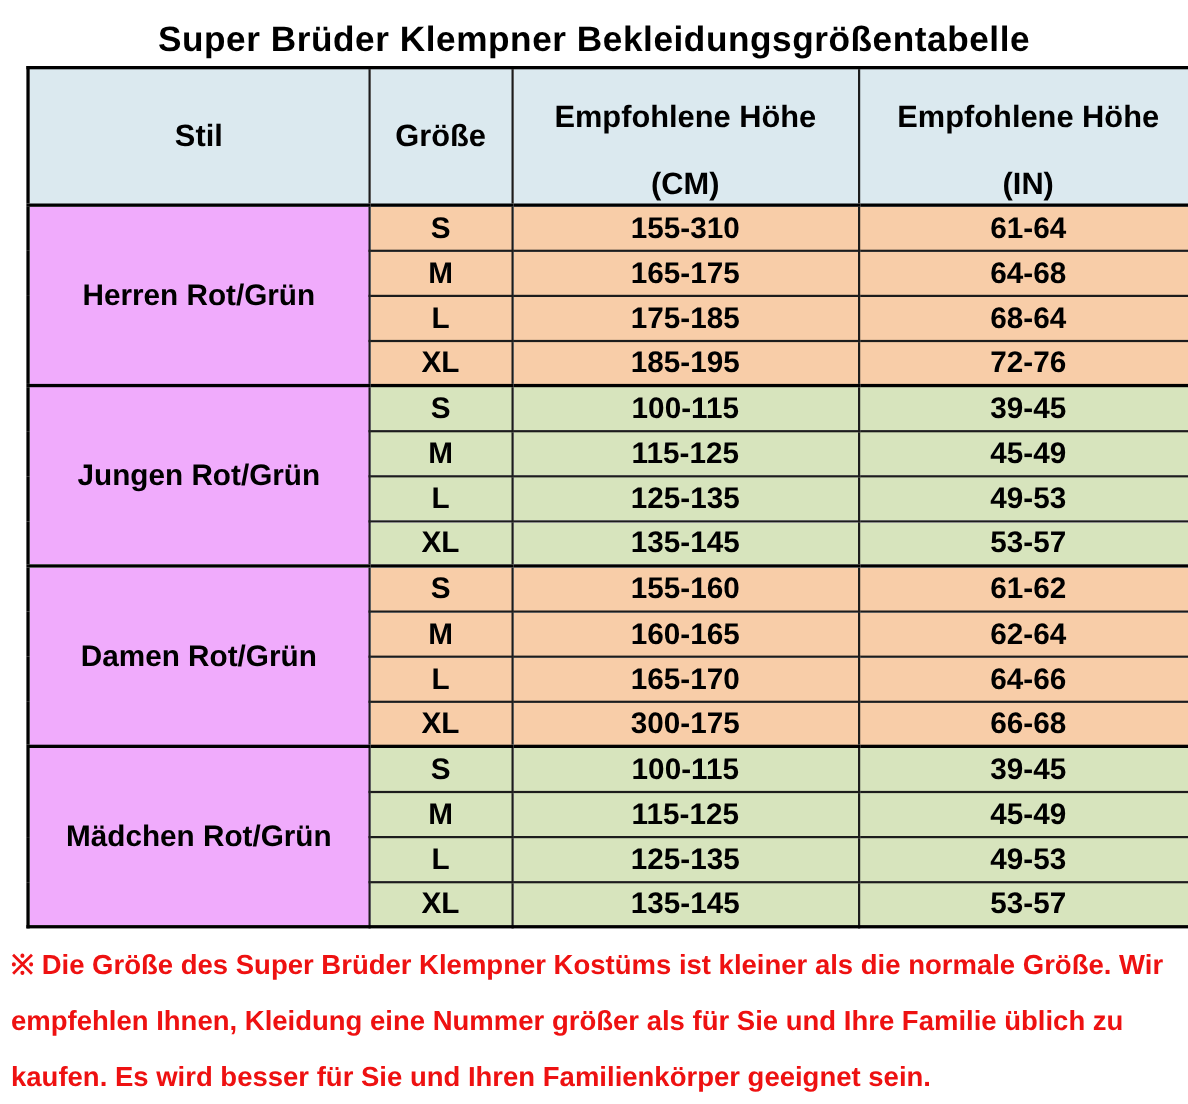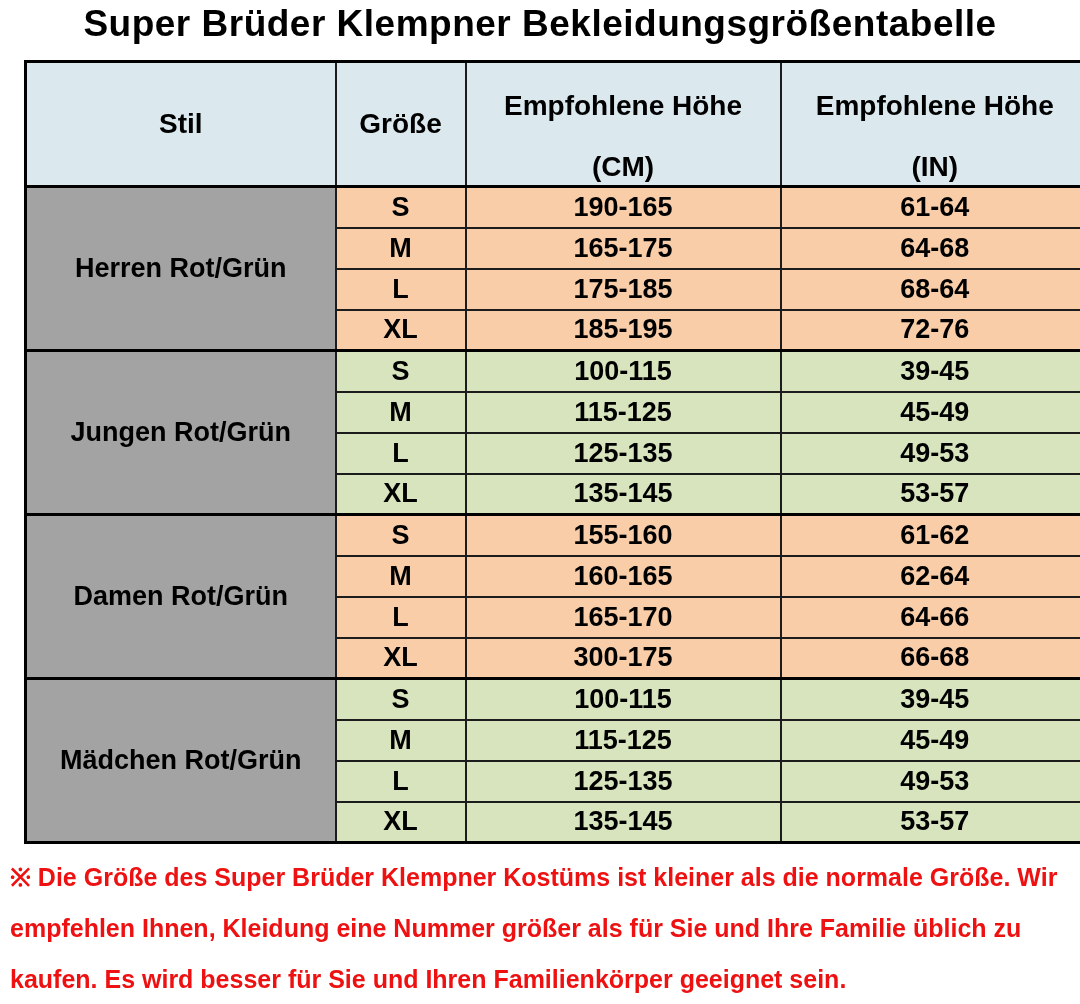--- a/index.html
+++ b/index.html
@@ -15,23 +15,23 @@
   body {
     width: 1080px; height: 1004px;
     background: #ffffff;
     font-family: "Liberation Sans", sans-serif;
     color: #000;
   }
   .page { position: relative; width: 1080px; height: 1004px; background: #fff; overflow: hidden; }
 
   .chart-title {
     margin: 0;
-    padding-top: 3px;
+    padding-top: 17px;
     text-align: center;
-    font-size: 37px;
+    font-size: 32px;
     font-weight: bold;
     letter-spacing: 0.5px;
     white-space: nowrap;
     color: #000;
   }
 
   table.size-table {
     position: absolute;
     left: 24px; top: 60px;
     width: 1064px;
@@ -49,21 +49,21 @@
   }
   .size-table thead th {
     background: var(--header_bg);
     height: 82px;
     font-size: 28px;
     border-bottom: 3px solid var(--border_dark);
   }
   .size-table thead th .hline { display: block; line-height: 37px; margin-top: 24px; }
   .size-table tr.data-row { height: 41px; }
   .size-table td { font-size: 27px; }
-  .size-table td.style-cell { background: #a3a3a3; font-size: 27px; }
+  .size-table td.style-cell { background: #f0abfc; font-size: 27px; }
   tr.g-peach td.val-cell { background: var(--peach); }
   tr.g-green td.val-cell { background: var(--green); }
   tr.group-start td { border-top: 3px solid var(--border_dark); }
 
   .size-note {
     position: absolute;
     left: 10px; top: 852px;
     width: 1062px;
     color: var(--note_red);
     font-size: 25px;
@@ -98,21 +98,21 @@
           <span class="hline">Empfohlene Höhe</span>
           <span class="hline">(IN)</span>
         </th>
       </tr>
     </thead>
     <tbody>
 
       <tr class="data-row g-peach group-start">
         <td class="style-cell" rowspan="4">Herren Rot/Grün</td>
         <td class="val-cell">S</td>
-        <td class="val-cell">190-165</td>
+        <td class="val-cell">155-310</td>
         <td class="val-cell">61-64</td>
       </tr>
       <tr class="data-row g-peach">
         <td class="val-cell">M</td>
         <td class="val-cell">165-175</td>
         <td class="val-cell">64-68</td>
       </tr>
       <tr class="data-row g-peach">
         <td class="val-cell">L</td>
         <td class="val-cell">175-185</td>

